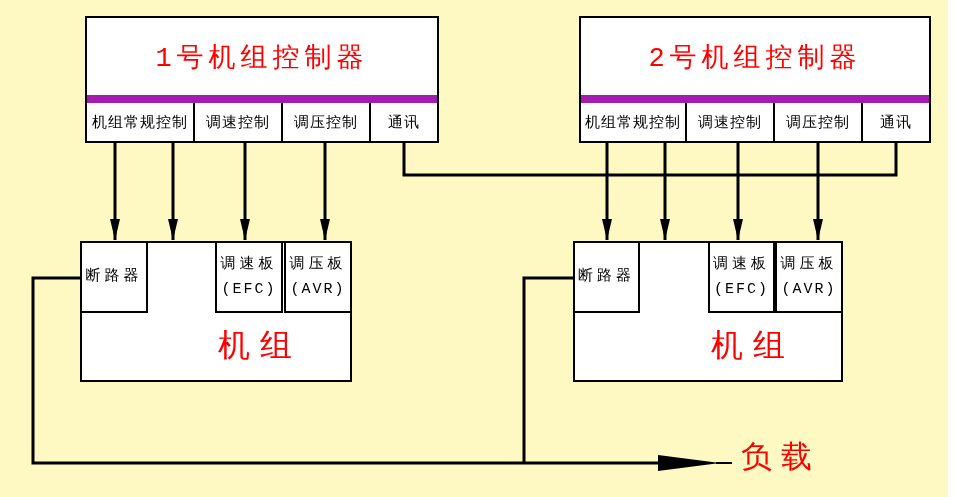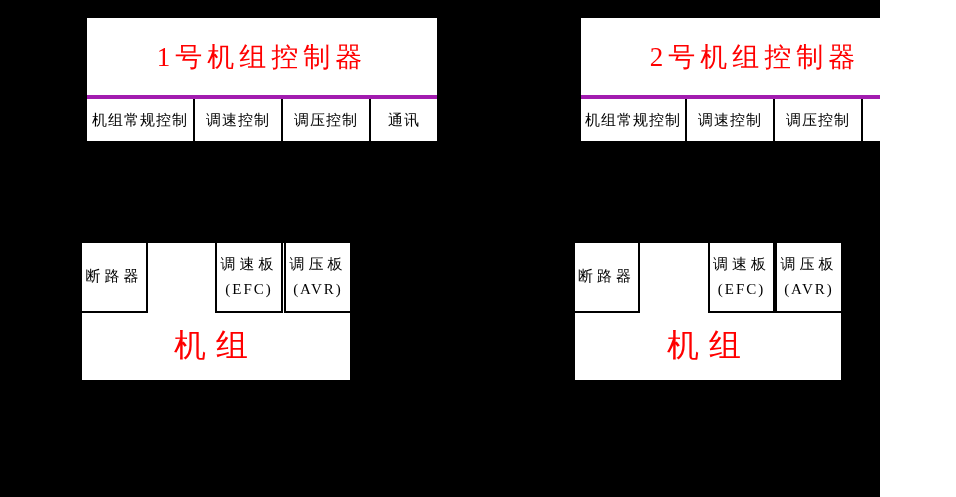--- a/index.html
+++ b/index.html
@@ -1,41 +1,41 @@
 <!DOCTYPE html>
 <html><head>
 <meta charset="utf-8">
 <style>
   html,body{margin:0;padding:0;background:#ffffff;}
   #canvas{
-    position:relative;width:880px;height:497px;background:#000000;
-    font-family:Liberation Serif, serif;
+    position:relative;width:948px;height:497px;background:#fef9c3;
+    font-family:Liberation Mono, monospace;
     color:#000;overflow:hidden;
   }
   #wires{position:absolute;left:0;top:0;width:956px;height:497px;}
   .box{position:absolute;box-sizing:border-box;border:2px solid #000;background:#fff;}
   .controller{display:flex;flex-direction:column;}
   .ctl-title{
     flex:1;display:flex;align-items:center;justify-content:center;
     color:#ff0000;font-size:27px;letter-spacing:5px;white-space:nowrap;
   }
-  .module-row{display:flex;height:46px;border-top:4px solid #a21caf;box-sizing:border-box;}
+  .module-row{display:flex;height:46px;border-top:8px solid #a21caf;box-sizing:border-box;}
   .module{
     box-sizing:border-box;display:flex;align-items:center;justify-content:center;
     font-size:15px;letter-spacing:1px;border-left:2px solid #000;white-space:nowrap;
   }
   .module:first-child{border-left:none;}
   .subbox{
     display:flex;flex-direction:column;align-items:center;justify-content:center;
     font-size:15px;letter-spacing:4px;text-align:center;line-height:1.7;
   }
   .subbox .abbr{letter-spacing:2px;}
   .unit-label{
     position:absolute;display:flex;align-items:center;justify-content:center;
-    color:#ff0000;font-size:32px;letter-spacing:10px;text-indent:10px;
+    color:#ff0000;font-size:32px;letter-spacing:10px;text-indent:10px;padding-left:44px;
   }
   .load-label{
     position:absolute;color:#ff0000;font-size:31px;letter-spacing:9px;white-space:nowrap;
   }
 </style>
 </head>
 <body>
 
 <div id="canvas">
 
@@ -114,14 +114,15 @@
   <div class="box subbox" style="left:708px;top:241px;width:67px;height:72px;">
     <span>调速板</span>
     <span class="abbr">(EFC)</span>
   </div>
   <div class="box subbox" style="left:775px;top:241px;width:68px;height:72px;">
     <span>调压板</span>
     <span class="abbr">(AVR)</span>
   </div>
   <div class="unit-label" style="left:573px;top:313px;width:262px;height:66px;">机组</div>
 
+  <div class="load-label" style="left:741px;top:436px;">负载</div>
 
 </div>
 
 </body></html>

